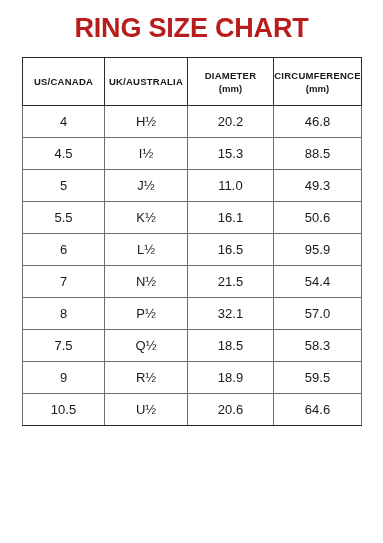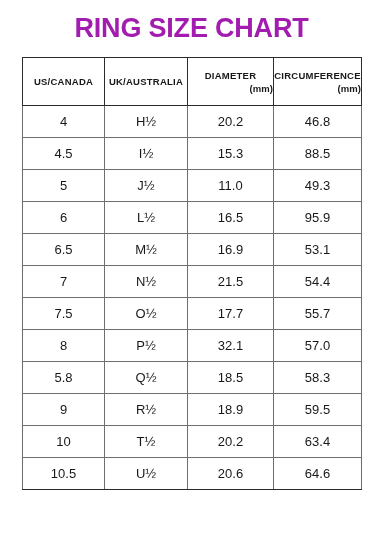--- a/index.html
+++ b/index.html
@@ -22,21 +22,21 @@
   }
   .chart-title {
     position: absolute;
     top: 11px;
     left: 0;
     width: 383px;
     text-align: center;
     font-size: 27px;
     font-weight: bold;
     letter-spacing: -0.2px;
-    color: #a21caf;
+    color: #b91c1c;
     line-height: 34px;
     white-space: nowrap;
   }
   .table-wrap {
     position: absolute;
     left: 22px;
     top: 57px;
     width: 339px;
   }
   table.size-table {
@@ -63,21 +63,20 @@
     font-size: 9.5px;
     font-weight: bold;
     letter-spacing: 0.25px;
     line-height: 13px;
     border-color: #2b2b2b;
   }
   table.size-table thead th .hdr-unit {
     display: block;
     font-weight: bold;
     letter-spacing: 0.1px;
-    text-align: right;
   }
   table.size-table tbody td {
     height: 31px;
     font-size: 13px;
     font-weight: normal;
     line-height: 31px;
   }
   table.size-table tbody tr:last-child td {
     border-bottom-color: #2b2b2b;
   }
@@ -128,66 +127,54 @@
           <td>15.3</td>
           <td>88.5</td>
         </tr>
         <tr>
           <td>5</td>
           <td>J½</td>
           <td>11.0</td>
           <td>49.3</td>
         </tr>
         <tr>
+          <td>5.5</td>
+          <td>K½</td>
+          <td>16.1</td>
+          <td>50.6</td>
+        </tr>
+        <tr>
           <td>6</td>
           <td>L½</td>
           <td>16.5</td>
           <td>95.9</td>
-        </tr>
-        <tr>
-          <td>6.5</td>
-          <td>M½</td>
-          <td>16.9</td>
-          <td>53.1</td>
         </tr>
         <tr>
           <td>7</td>
           <td>N½</td>
           <td>21.5</td>
           <td>54.4</td>
         </tr>
         <tr>
-          <td>7.5</td>
-          <td>O½</td>
-          <td>17.7</td>
-          <td>55.7</td>
-        </tr>
-        <tr>
           <td>8</td>
           <td>P½</td>
           <td>32.1</td>
           <td>57.0</td>
         </tr>
         <tr>
-          <td>5.8</td>
+          <td>7.5</td>
           <td>Q½</td>
           <td>18.5</td>
           <td>58.3</td>
         </tr>
         <tr>
           <td>9</td>
           <td>R½</td>
           <td>18.9</td>
           <td>59.5</td>
-        </tr>
-        <tr>
-          <td>10</td>
-          <td>T½</td>
-          <td>20.2</td>
-          <td>63.4</td>
         </tr>
         <tr>
           <td>10.5</td>
           <td>U½</td>
           <td>20.6</td>
           <td>64.6</td>
         </tr>
 
       </tbody>
     </table>

